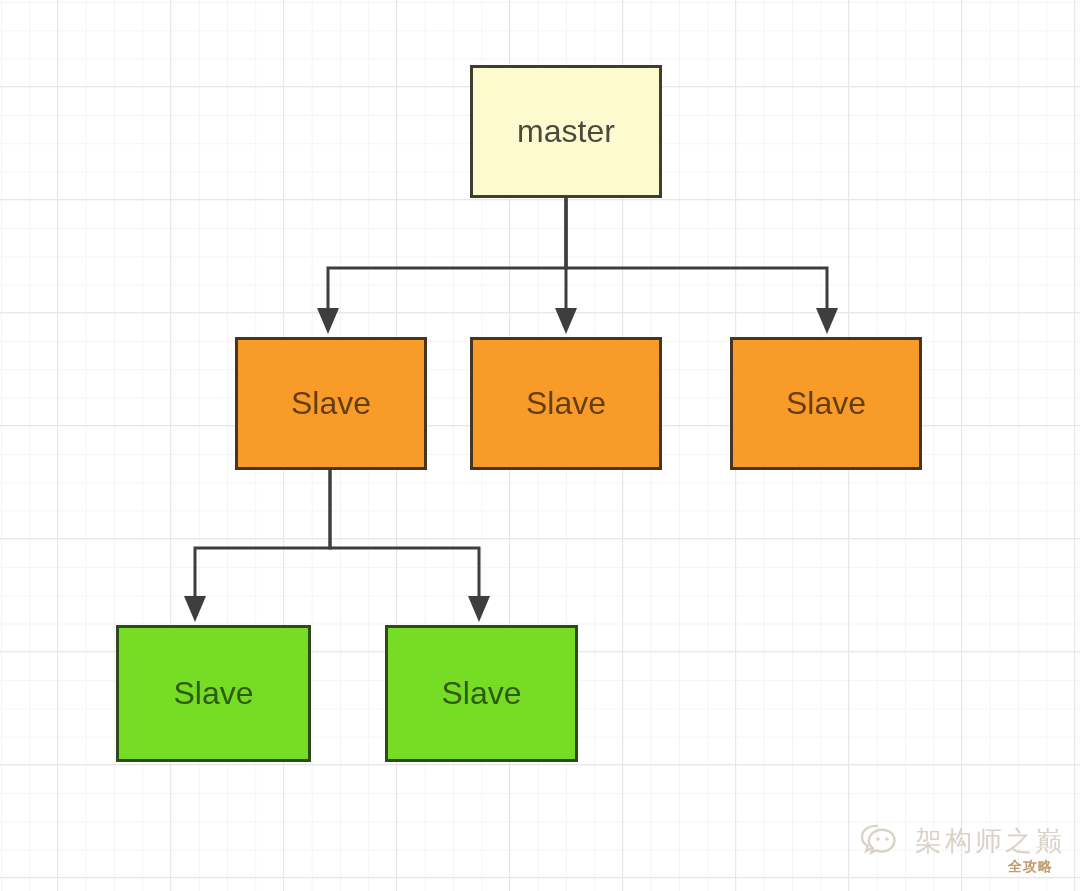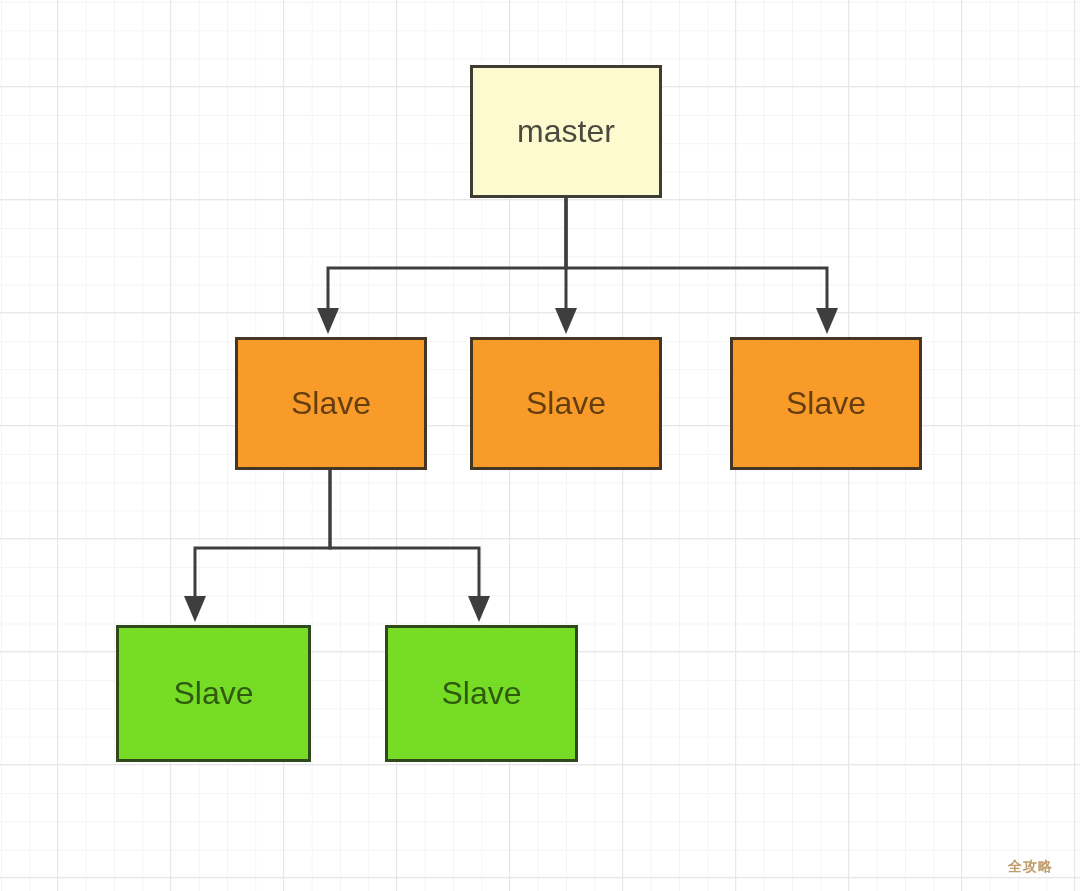--- a/index.html
+++ b/index.html
@@ -85,16 +85,29 @@
   </div>
 
   <div class="node node-green" style="left:116px;top:625px;width:195px;height:137px;">
     <span>Slave</span>
   </div>
 
   <div class="node node-green" style="left:385px;top:625px;width:193px;height:137px;">
     <span>Slave</span>
   </div>
 
+  <div class="watermark">
+    <svg width="50" height="42" viewBox="0 0 50 42">
+      <g fill="none" stroke="#d9d3c7" stroke-width="2.4">
+        <path d="M20 6 C11 5 4 10 4 17 c0 4 2.2 7 5.6 9 l-1.4 5 5.2-2.8"></path>
+        <path d="M21 10 c8-1.5 15 3 15.5 9.5 0.4 6.5-5.5 12-12.5 12 -2 0-4-.4-5.8-1.2 l-5 2.4 1.6-4.8 C11.8 26 10.6 23 10.8 20 11.2 15 15.5 11 21 10 Z"></path>
+      </g>
+      <g fill="#d9d3c7">
+        <circle cx="20" cy="19" r="1.8"></circle>
+        <circle cx="29" cy="19" r="1.8"></circle>
+      </g>
+    </svg>
+    <span class="watermark-brand">架构师之巅</span>
+  </div>
 
   <div class="watermark-badge">全攻略</div>
 
 </div>
 
 </body></html>

